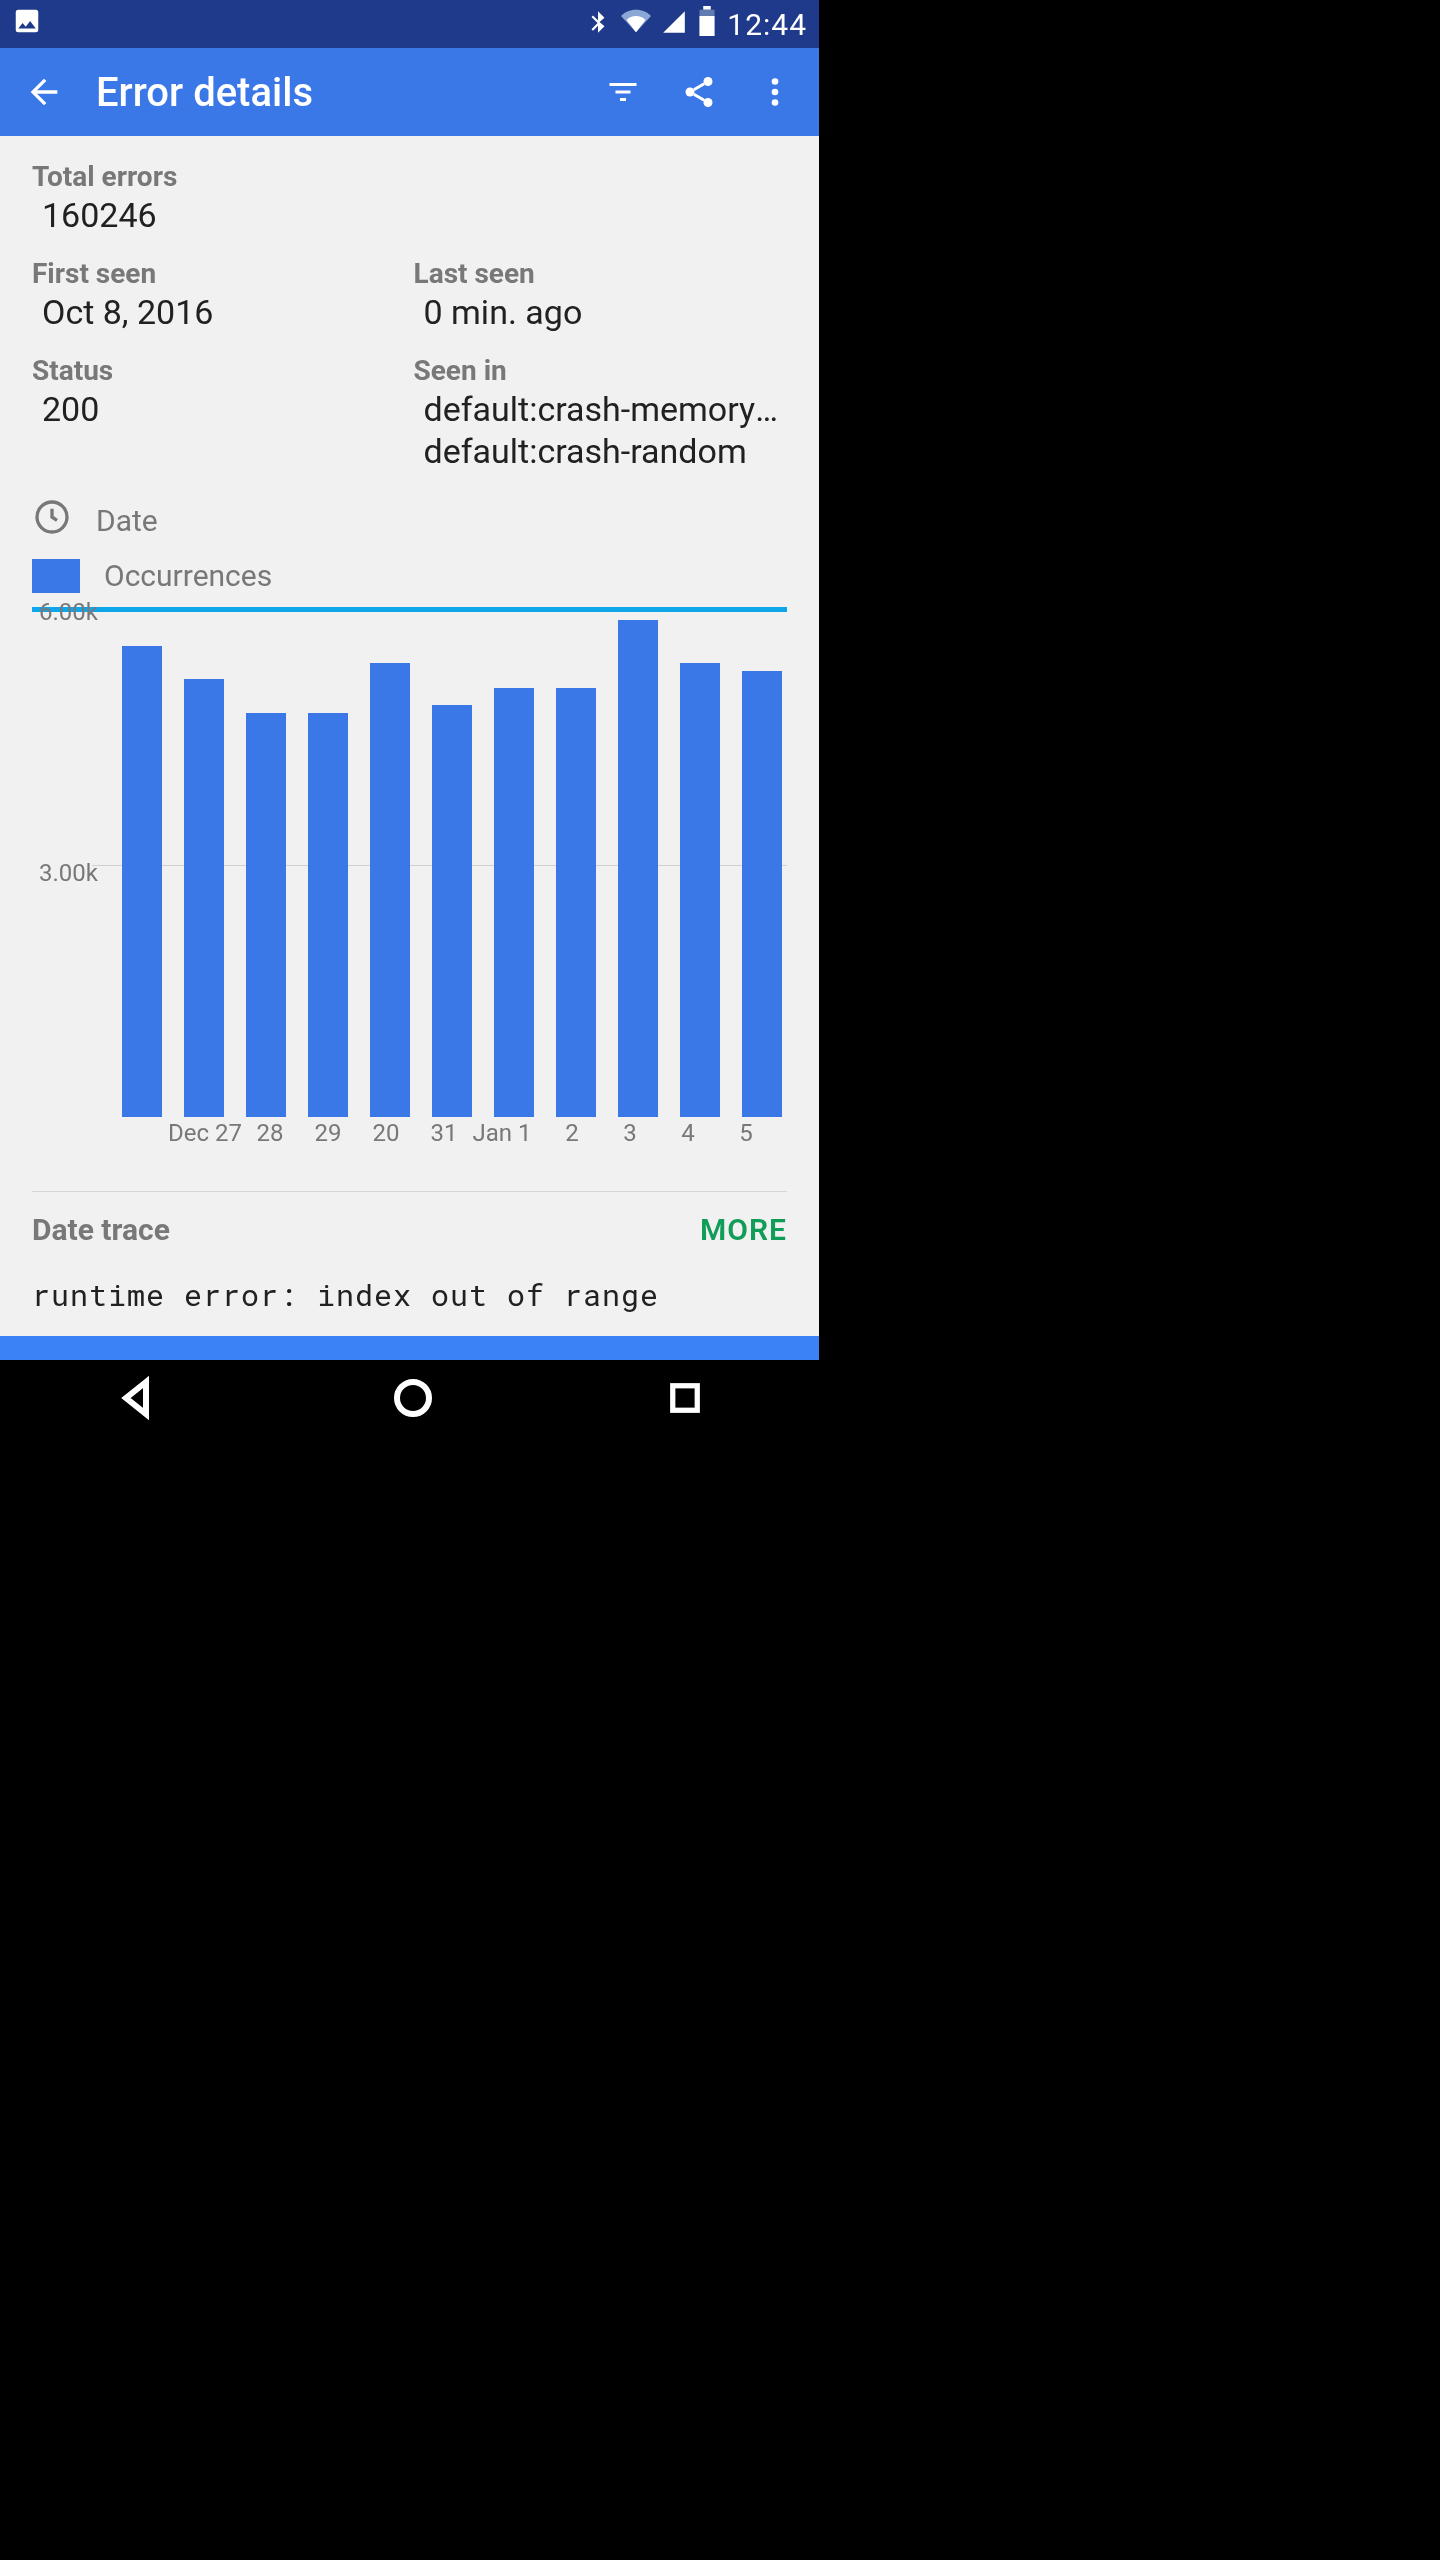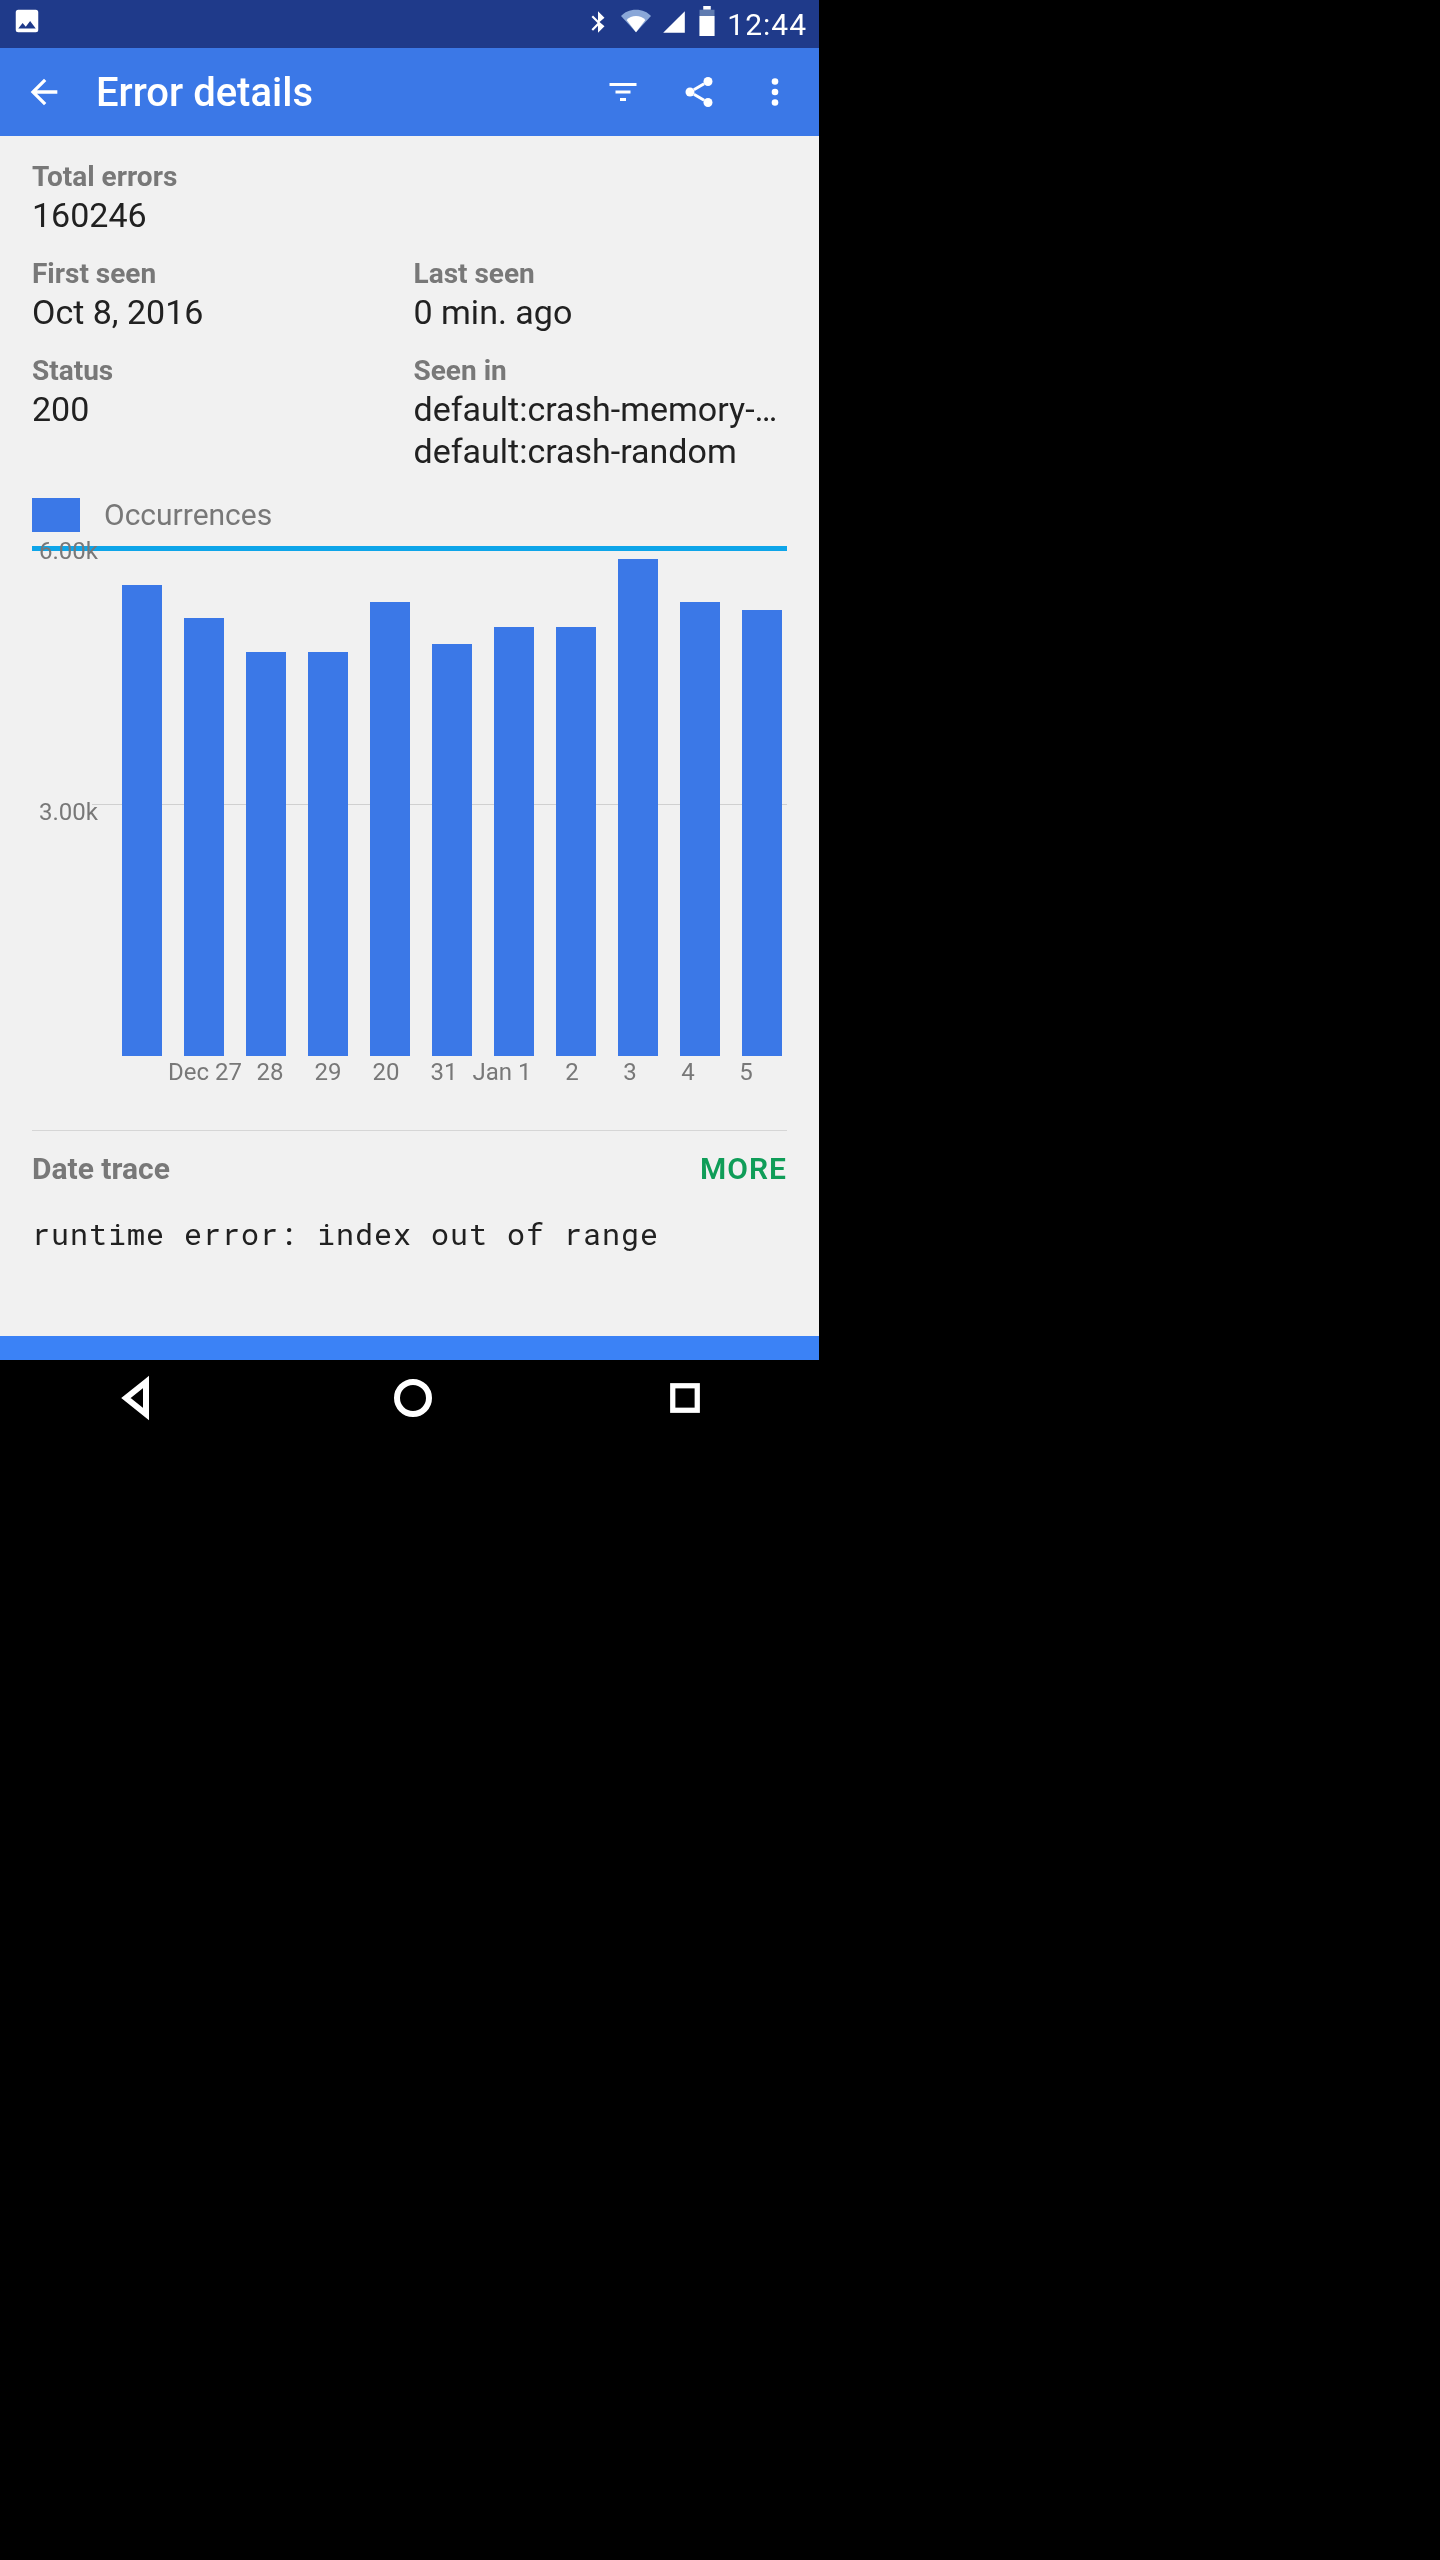--- a/index.html
+++ b/index.html
@@ -21,21 +21,21 @@
     height:88px; background:#3b78e7; color:#fff;
     display:flex; align-items:center; padding:0 20px; gap:28px;
   }
   .appbar .title { font-size:40px; font-weight:500; flex:1; }
   .appbar .iconbtn { width:48px; height:48px; display:flex; align-items:center; justify-content:center; }
   .appbar svg { fill:#fff; }
 
   
   .content { background:#f1f1f1; height:calc(1360px - 48px - 112px); padding:24px 32px 0 32px; color:#5f5f5f; }
   .label { font-size:28px; color:#787878;font-weight:bold; }
-  .value { font-size:34px; color:#212121; margin-top:2px; }
+  .value { font-size:34px; color:#212121; margin-top:2px;margin-left:10px; }
   .row2 { display:flex; margin-top:22px; }
   .col { flex:1; min-width:0; }
   .col:nth-child(2){ padding-left:8px;}
   .ellipsis { white-space:nowrap; overflow:hidden; text-overflow:ellipsis; }
 
   
   .legend { margin-top:26px; }
   .legend-row { display:flex; align-items:center; gap:24px; font-size:30px; color:#787878; margin-bottom:14px;}
   .legend-row svg { stroke:#787878; fill:none; }
   .swatch { width:48px; height:34px; background:#3b78e7; }
@@ -171,20 +171,29 @@
         <div class="value">200</div>
       </div>
       <div class="col">
         <div class="label">Seen in</div>
         <div class="value ellipsis">default:crash-memory-acces…</div>
         <div class="value">default:crash-random</div>
       </div>
     </div>
 
     <div class="legend">
+      <div class="legend-row">
+        <span>
+          <svg width="40" height="40" viewBox="0 0 24 24">
+              <circle cx="12" cy="12" r="9" stroke="#787878" stroke-width="2" fill="none"></circle>
+              <path d="M12 7v5l3 2" stroke="#787878" stroke-width="2" fill="none"></path>
+            </svg>
+        </span>
+        <span>Date</span>
+      </div>
       <div class="legend-row">
         <span class="swatch"></span>
         <span>Occurrences</span>
       </div>
     </div>
 
     <div class="chart">
       <div class="yaxis">
         <div class="ytick" style="top:14px">6.00k</div>
         <div class="ytick" style="top:50%">3.00k</div>

